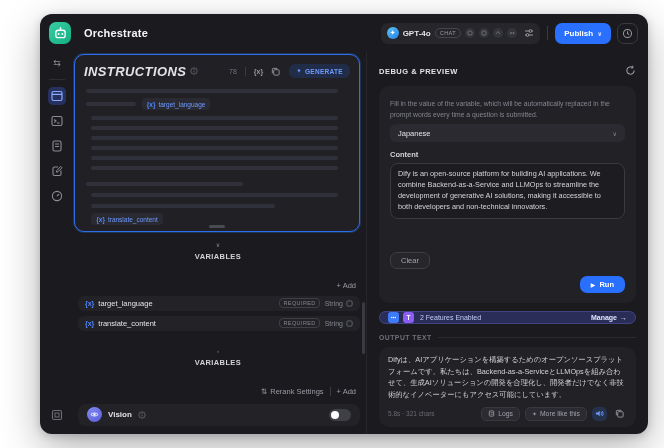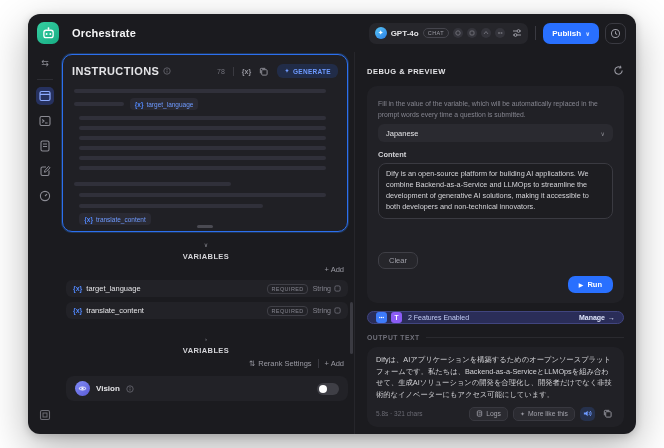--- a/index.html
+++ b/index.html
@@ -1,18 +1,18 @@
 <!DOCTYPE html>
 <html><head>
 <meta charset="utf-8">
 <style>
   * { margin:0; padding:0; box-sizing:border-box; }
   html,body { width:664px; height:448px; background:#ffffff; font-family:"Liberation Sans","DejaVu Sans",sans-serif; overflow:hidden; }
 
-  .window { position:absolute; left:28px; top:14px; width:608px; height:420px; background:#1b1b1f; border-radius:12px; box-shadow:0 14px 40px rgba(0,0,0,.30), 0 2px 8px rgba(0,0,0,.18); overflow:hidden; display:flex; flex-direction:column; }
+  .window { position:absolute; left:40px; top:14px; width:608px; height:420px; background:#1b1b1f; border-radius:12px; box-shadow:0 14px 40px rgba(0,0,0,.30), 0 2px 8px rgba(0,0,0,.18); overflow:hidden; display:flex; flex-direction:column; }
 
   
   .titlebar { height:38px; flex:0 0 38px; display:flex; align-items:center; padding:0 10px 0 9px; }
   .logo { width:22px; height:22px; border-radius:7px; background:linear-gradient(140deg,#36cfa2,#17ad84); display:flex; align-items:center; justify-content:center; }
   .app-title { margin-left:13px; font-size:11px; font-weight:bold; color:#f4f4f5; letter-spacing:.2px; }
   .tb-spacer { flex:1; }
   .model-pill { display:flex; align-items:center; gap:4px; background:#26262b; border-radius:7px; padding:3px 6px; height:21px; }
   .model-icon { width:12px; height:12px; border-radius:50%; background:linear-gradient(140deg,#59c7f5,#2b7fe8); color:#fff; font-size:7px; line-height:12px; text-align:center; }
   .model-name { font-size:8px; font-weight:bold; color:#e4e4e7; }
   .chat-badge { font-size:5.5px; color:#9a9aa3; border:1px solid #45454d; border-radius:8px; padding:1px 4px; letter-spacing:.5px; }
@@ -27,36 +27,36 @@
   .rail { width:34px; flex:0 0 34px; display:flex; flex-direction:column; align-items:center; padding:2px 0 10px; gap:7px; }
   .rail-ico { width:18px; height:18px; border-radius:5px; display:flex; align-items:center; justify-content:center; color:#8b8b93; font-size:9px; }
   .rail-ico.active { background:rgba(66,103,244,.30); }
   .rail-div { width:16px; height:1px; background:#2d2d33; }
   .rail-spacer { flex:1; }
 
   
   .left { width:292px; flex:0 0 292px; padding:2px 6px 8px 0; display:flex; flex-direction:column; position:relative; }
   .instructions { height:178px; flex:0 0 178px; background:#202025; border:1px solid #2c6fee; box-shadow:0 0 0 1px rgba(46,130,246,.25); border-radius:10px; position:relative; overflow:hidden; }
   .ic-head { display:flex; align-items:center; padding:7px 9px 3px; gap:4px; }
-  .ic-title { font-size:11px; font-weight:bold; color:#e4e4e7; letter-spacing:.4px; }
+  .ic-title { font-size:13px; font-weight:bold; color:#e4e4e7; letter-spacing:.4px;font-style:italic; }
   .ic-spacer { flex:1; }
   .ic-count { font-size:7px; color:#70707a; }
   .ic-sep { width:1px; height:9px; background:#3a3a41; margin:0 4px; }
   .ic-brackets { font-size:7px; color:#9a9aa3; font-weight:bold; }
   .gen-btn { display:flex; align-items:center; gap:3px; background:rgba(41,112,255,.16); border-radius:6px; padding:3px 7px; color:#6e9aff; font-size:6.5px; font-weight:bold; letter-spacing:.3px; margin-left:5px; }
   .ic-body { padding:4px 11px 0; }
   .sk { height:4px; border-radius:2px; background:#30303a; }
   .sk-row { display:flex; align-items:center; gap:6px; }
   .var-tag { display:inline-flex; gap:3px; align-items:center; background:#2a2a33; border-radius:4px; padding:2.5px 5px; font-size:6.5px; color:#6e9aff; white-space:nowrap; }
   .var-tag b { font-weight:bold; color:#5289ff; }
   .drag-handle { position:absolute; bottom:3px; left:50%; transform:translateX(-50%); width:16px; height:3px; border-radius:2px; background:#4a4a52; }
 
   .sec-head { display:flex; align-items:center; padding:9px 4px 6px 6px; gap:4px;flex-direction:column; }
   .sec-title { font-size:7.5px; font-weight:bold; color:#d4d4d8; letter-spacing:.4px; }
-  .sec-right { margin-left:auto; display:flex; align-items:center; gap:6px; }
+  .sec-right { margin-left:auto; display:flex; align-items:center; gap:6px;margin-top:16px; }
   .ghost-link { font-size:7.5px; color:#9a9aa3; display:flex; align-items:center; gap:3px; }
   .chev { font-size:6px; color:#8b8b93; }
   .vrow { display:flex; align-items:center; background:#222227; border-radius:6px; padding:0 7px; height:17px; margin:0 0 5px 4px; gap:4px; }
   .vrow .vx { font-size:7px; font-weight:bold; color:#5289ff; }
   .vrow .vname { font-size:7.5px; color:#e4e4e7; }
   .vrow .vr { margin-left:auto; display:flex; align-items:center; gap:5px; }
   .req-badge { font-size:5.5px; color:#85858f; border:1px solid #3f3f46; border-radius:4px; padding:1px 3px; letter-spacing:.4px; }
   .vtype { font-size:7px; color:#85858f; display:flex; align-items:center; gap:3px; }
 
   .vision-card { display:flex; align-items:center; background:#222227; border-radius:8px; margin:2px 0 0 4px; padding:0 9px; height:25px; gap:6px; }

